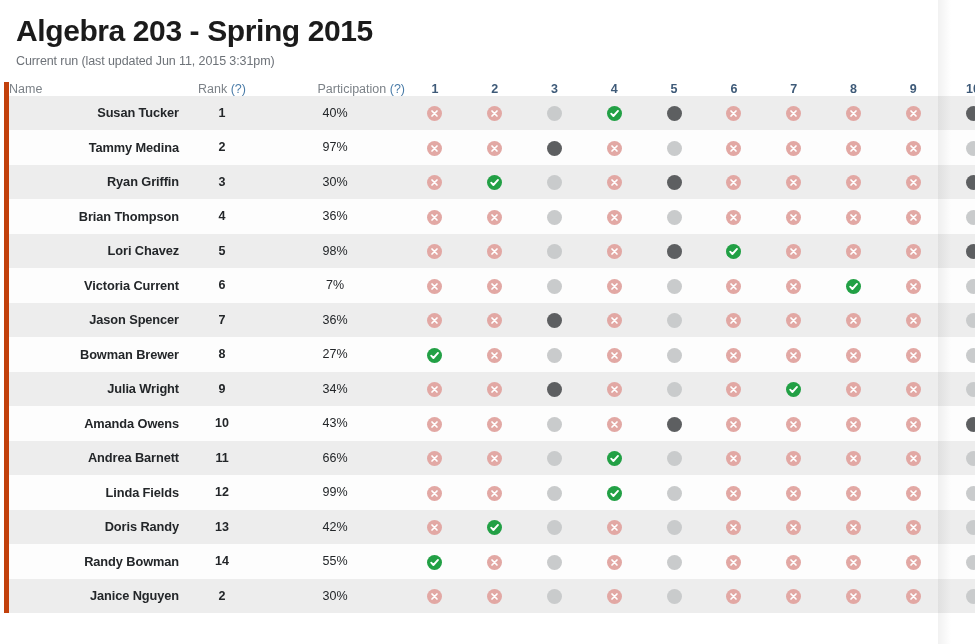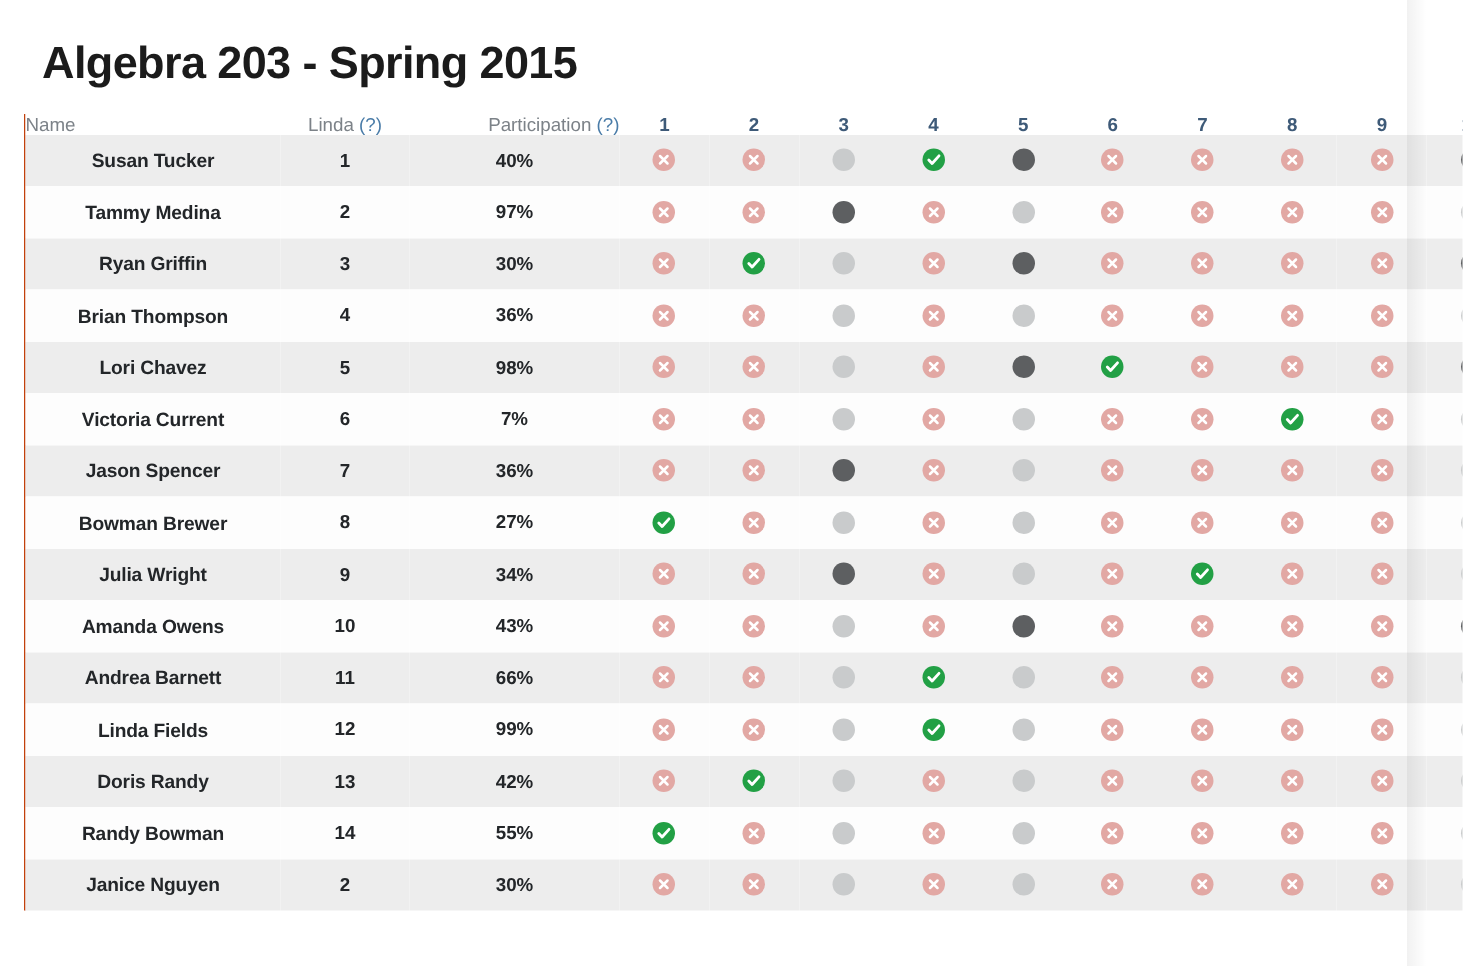--- a/index.html
+++ b/index.html
@@ -7,21 +7,21 @@
     margin: 0; padding: 0;
     width: 975px; height: 644px;
     background: #ffffff;
     font-family: "Liberation Sans", sans-serif;
     overflow: hidden;
   }
   .page {
     position: relative;
     width: 951px; height: 644px;
     background: #ffffff;
-    padding: 16px;
+    padding: 4px;
   }
 
   
   .title {
     margin: 0;
     padding: 8px 0 0 12px;
     font-size: 30px;
     font-weight: bold;
     letter-spacing: -0.4px;
     color: #1b1b1b;
@@ -33,21 +33,21 @@
     font-size: 12.5px;
     color: #6d7278;
     letter-spacing: -0.1px;
   }
 
   
   .table-wrap {
     position: relative;
     margin-top: 14px;
     width: 963px;
-    border-left: 1px solid #c2410c;
+    border-left: 5px solid #c2410c;
     border-right: 1px solid #e2e4e6;
     background: #fff;
   }
   table.grades {
     border-collapse: collapse;
     width: 963px;
     table-layout: fixed;
   }
   table.grades th, table.grades td {
     padding: 0;
@@ -83,37 +83,37 @@
     text-align: center;
   }
   .qmark { color: #4a7ca8; }
 
   
   tbody tr { height: 34.5px; }
   tbody tr.odd  { background: #ededed; }
   tbody tr.even { background: #fdfdfd; }
 
   td.v-name {
-    text-align: center;
+    text-align: right;
     padding-left: 24px;
     font-size: 12.8px;
     font-weight: bold;
     color: #232629;
     letter-spacing: -0.1px;
   }
   td.v-rank {
     text-align: center;
     font-size: 12.5px;
     font-weight: bold;
     color: #232629;
   }
   td.v-part {
     text-align: center;
     font-size: 12.5px;
-    font-weight: bold;
+    font-weight: normal;
     color: #232629;
     padding-right: 26px;
   }
   td.v-poll { text-align: center; }
 
   
   .ico {
     display: inline-block;
     width: 15px; height: 15px;
     border-radius: 50%;
@@ -135,32 +135,33 @@
     background: linear-gradient(to right, rgba(0,0,0,0.055), rgba(0,0,0,0));
     pointer-events: none;
   }
 </style>
 </head>
 <body>
 
 <div class="page">
 
   <h1 class="title">Algebra 203 - Spring 2015</h1>
+  <div class="subtitle">Current run (last updated Jun 11, 2015 3:31pm)</div>
 
   <div class="polls-label">Polls</div>
 
   <div class="table-wrap">
     <table class="grades">
       <thead>
         <tr class="colhead">
           <th class="c-name">
             <span>Name</span>
           </th>
           <th class="c-rank">
-            <span>Linda</span>
+            <span>Rank</span>
             <span class="qmark">(?)</span>
           </th>
           <th class="c-part">
             <span>Participation</span>
             <span class="qmark">(?)</span>
           </th>
           <th class="c-poll">
               <span class="pollnum">1</span>
             </th>
           <th class="c-poll">

